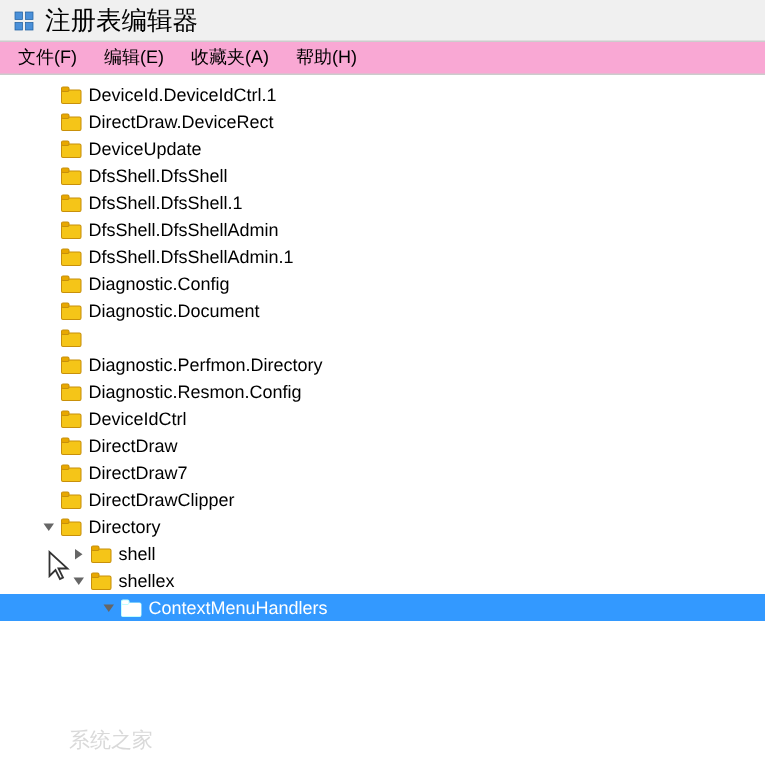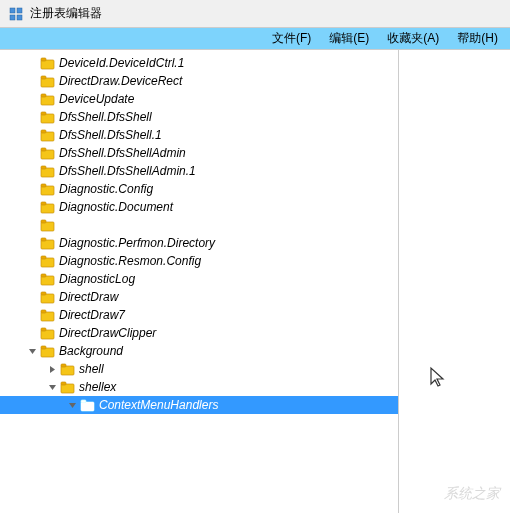--- a/index.html
+++ b/index.html
@@ -14,56 +14,55 @@
     }
 
     
     .title-bar {
       background: #f0f0f0;
       height: 28px;
       display: flex;
       align-items: center;
       padding: 0 8px;
       border-bottom: 1px solid #ccc;
-      font-size: 12px;
+      font-size: 17px;
     }
     .title-bar-icon {
       width: 16px;
       height: 16px;
       margin-right: 6px;
       display: inline-flex;
       align-items: center;
       justify-content: center;
     }
     .title-bar-icon svg { width: 14px; height: 14px; }
 
     
     .menu-bar {
-      background: #7dd3fc;
+      background: #f9a8d4;
       height: 22px;
       display: flex;
       align-items: center;
       padding: 0 4px;
       border-bottom: 1px solid #ccc;
       font-size: 12px;
       gap: 2px;
-      justify-content: flex-end;
     }
     .menu-item {
       padding: 2px 8px;
       cursor: pointer;
       border-radius: 2px;
     }
 
     
     .main-area {
       display: flex;
+      flex-direction: column;
       height: calc(513px - 50px);
       background: #f97316;
-      font-style: italic;
     }
 
     
     .tree-panel {
       flex: 1;
       overflow: auto;
       background: #fff;
       padding: 4px 0;
       position: relative;
     }
@@ -289,21 +288,21 @@
       </div>
       <div class="tree-item">
         <span class="indent" style="width: 24px;"></span>
         <span class="expand-btn spacer"> </span>
         <span class="folder-icon">
           <svg width="16" height="16" viewBox="0 0 16 16">
       <rect x="1" y="5" width="13" height="9" rx="1" fill="#f5c518" stroke="#c8900a" stroke-width="0.7"></rect>
       <rect x="1" y="3" width="5" height="3" rx="1" fill="#e8a800" stroke="#c8900a" stroke-width="0.7"></rect>
     </svg>
         </span>
-        <span class="item-label">DiagnosticLog</span>
+        <span class="item-label">DeviceIdCtrl</span>
       </div>
       <div class="tree-item">
         <span class="indent" style="width: 24px;"></span>
         <span class="expand-btn spacer"> </span>
         <span class="folder-icon">
           <svg width="16" height="16" viewBox="0 0 16 16">
       <rect x="1" y="5" width="13" height="9" rx="1" fill="#f5c518" stroke="#c8900a" stroke-width="0.7"></rect>
       <rect x="1" y="3" width="5" height="3" rx="1" fill="#e8a800" stroke="#c8900a" stroke-width="0.7"></rect>
     </svg>
         </span>
@@ -337,21 +336,21 @@
           <svg width="9" height="9" viewBox="0 0 9 9">
             <polygon points="1,2 8,2 4.5,7" fill="#666"></polygon>
           </svg>
         </span>
         <span class="folder-icon">
           <svg width="16" height="16" viewBox="0 0 16 16">
       <rect x="1" y="5" width="13" height="9" rx="1" fill="#f5c518" stroke="#c8900a" stroke-width="0.7"></rect>
       <rect x="1" y="3" width="5" height="3" rx="1" fill="#e8a800" stroke="#c8900a" stroke-width="0.7"></rect>
     </svg>
         </span>
-        <span class="item-label">Background</span>
+        <span class="item-label">Directory</span>
       </div>
       <div class="tree-item">
         <span class="indent" style="width: 44px;"></span>
         <span class="expand-btn">
           <svg width="9" height="9" viewBox="0 0 9 9">
             <polygon points="2,1 7,4.5 2,8" fill="#666"></polygon>
           </svg>
         </span>
         <span class="folder-icon">
           <svg width="16" height="16" viewBox="0 0 16 16">

